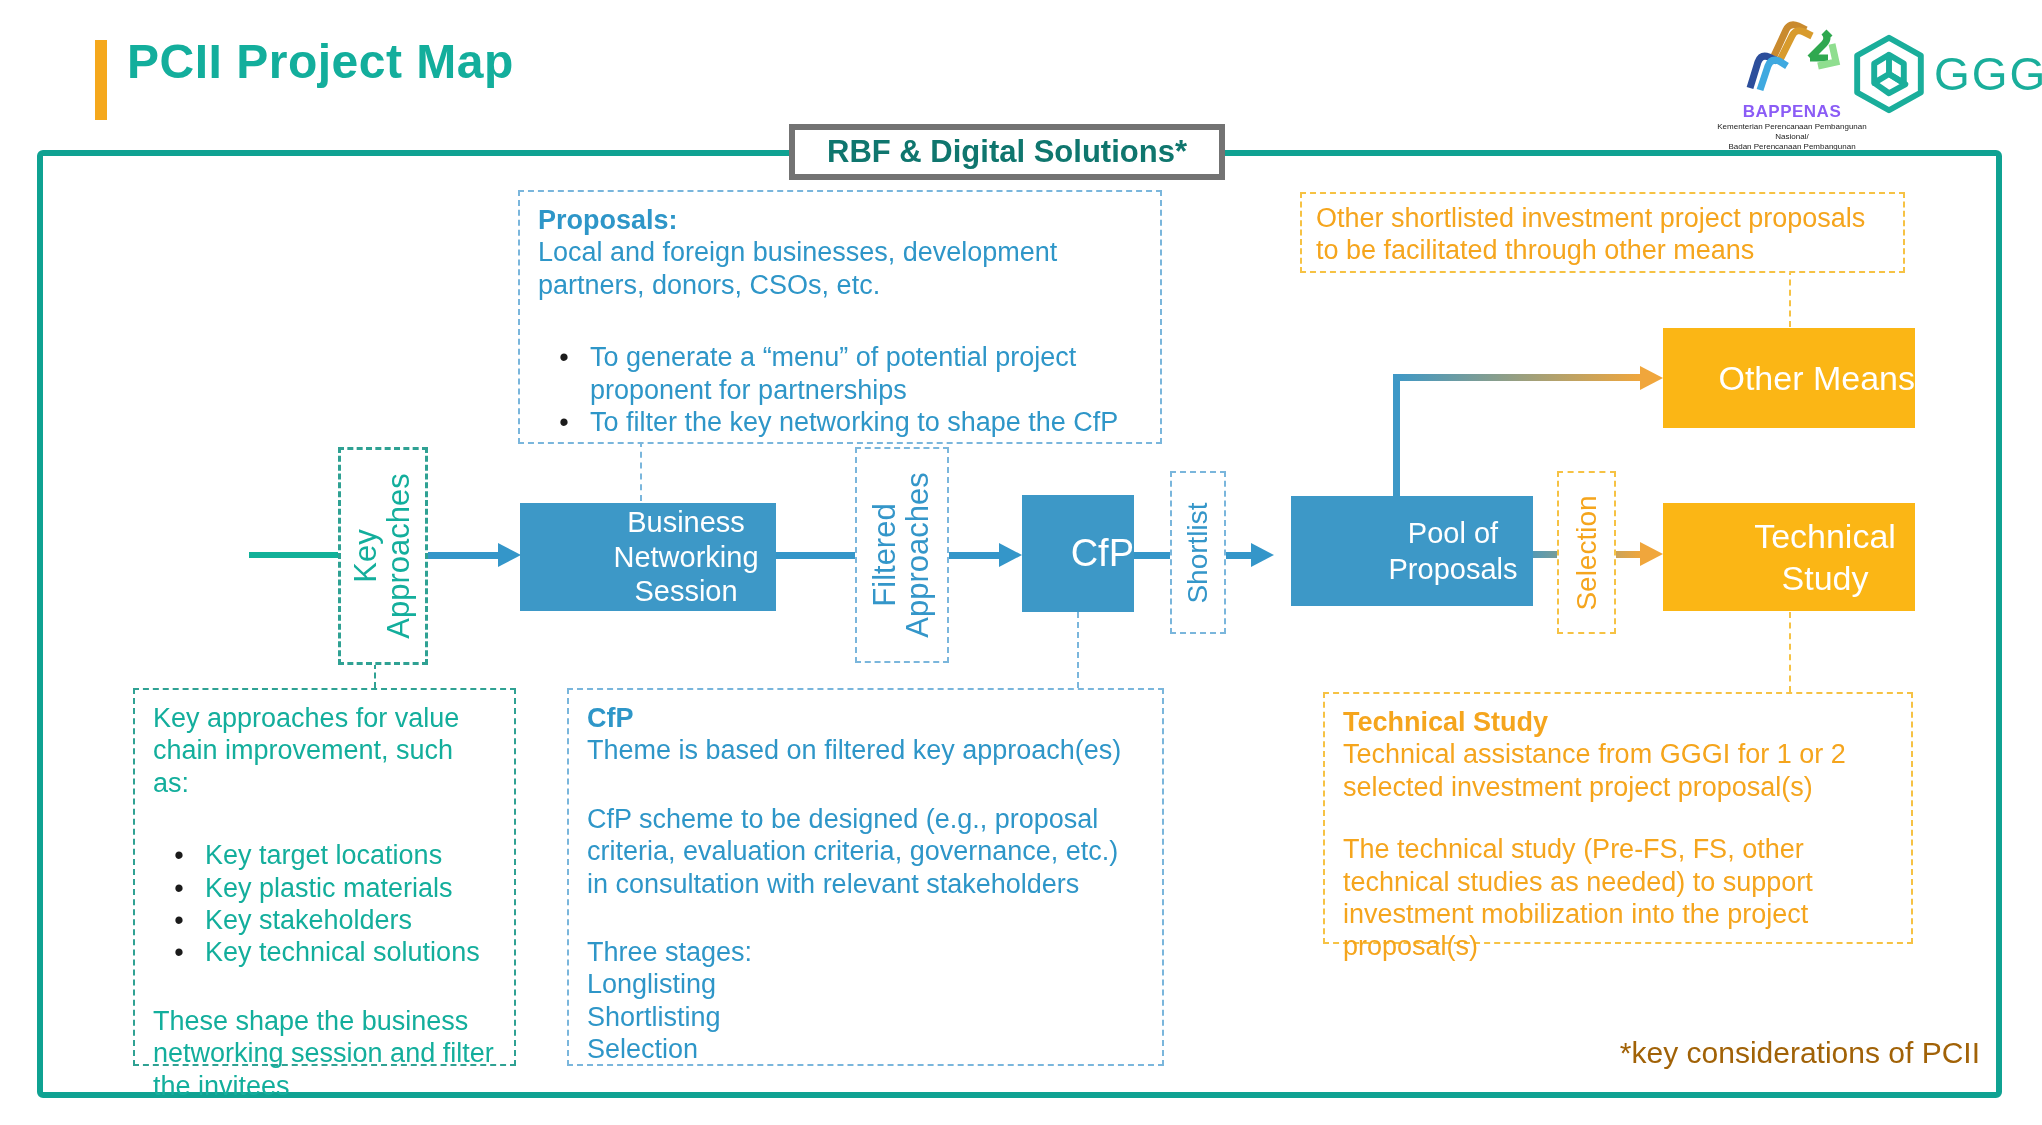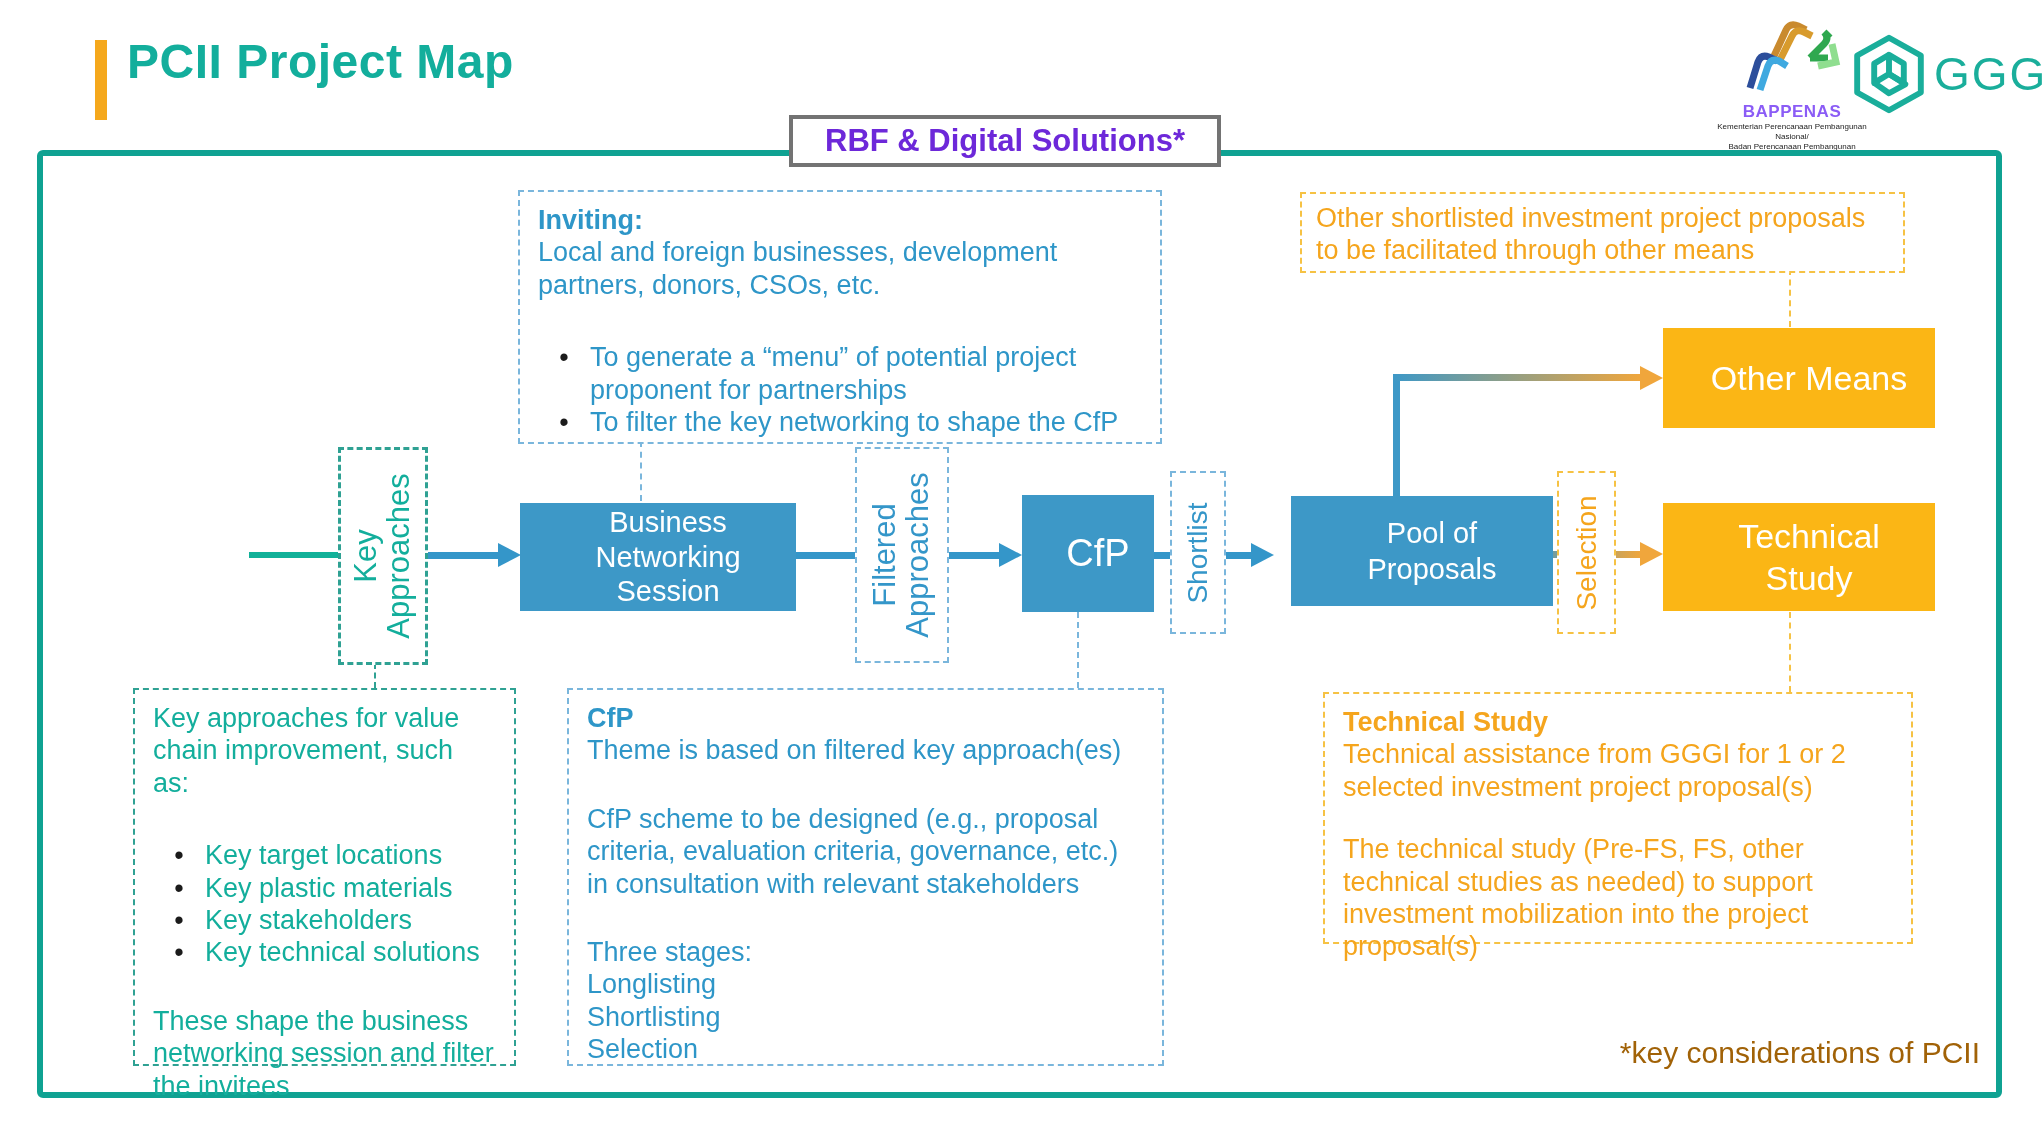--- a/index.html
+++ b/index.html
@@ -14,27 +14,27 @@
   
   .logo-bappenas{position:absolute;left:1712px;top:18px;width:160px;text-align:center;}
   .bappenas-name{font-size:17px;font-weight:bold;color:#8b5cf6;margin-top:2px;letter-spacing:0.5px;}
   .bappenas-sub{font-size:8px;color:#222;line-height:1.25;}
   .logo-gggi{position:absolute;left:1852px;top:34px;display:flex;align-items:center;}
   .gggi-word{font-size:46px;color:#1AAE9B;letter-spacing:2px;margin-left:8px;font-weight:400;}
 
   
   .frame{position:absolute;left:37px;top:150px;width:1953px;height:936px;
          border:6px solid #0FA292;border-radius:6px;background:#ffffff;z-index:0;}
-  .rbf-label{position:absolute;left:789px;top:115px;width:424px;height:44px;z-index:3;
-             background:#ffffff;border:4px solid #737373;display:flex;align-items:center;
-             justify-content:center;font-size:31px;font-weight:bold;color:#6d28d9;}
-
-  
-  .box{position:absolute;display:flex;align-items:center;justify-content:center;
-       text-align:center;color:#fff;z-index:2;padding-left:20px;}
+  .rbf-label{position:absolute;left:789px;top:124px;width:424px;height:44px;z-index:3;
+             background:#ffffff;border:6px solid #737373;display:flex;align-items:center;
+             justify-content:center;font-size:31px;font-weight:bold;color:#0f766e;}
+
+  
+  .box{position:absolute;display:flex;align-items:center;justify-content:flex-end;
+       text-align:center;color:#fff;z-index:2;}
   .box-teal{background:#12B199;}
   .box-blue{background:#3D98C7;}
   .box-yellow{background:#FBB615;}
 
   
   .vbox{position:absolute;background:#ffffff;z-index:2;}
   .vbox-teal{border:3px dashed #2FA193;}
   .vbox-blue{border:2px dashed #7AB6DC;}
   .vbox-orange{border:2px dashed #F6C244;}
   .vlabel{position:absolute;left:50%;top:50%;transform:translate(-50%,-50%) rotate(-90deg);
@@ -168,21 +168,21 @@
   <div class="box box-yellow" style="left:1663px;top:503px;width:252px;height:108px;font-size:34px;line-height:1.25;">
     <span style="width:180px;">Technical Study</span>
   </div>
 
   <div class="box box-yellow" style="left:1663px;top:328px;width:252px;height:100px;font-size:34px;">
     <span>Other Means</span>
   </div>
 
   <div class="note note-blue" style="left:518px;top:190px;width:640px;height:250px;">
     <div class="inner">
-      <div class="bold">Inviting:</div>
+      <div class="bold">Proposals:</div>
       <div style="width:560px;">Local and foreign businesses, development partners, donors, CSOs, etc.</div>
       <div class="gap40"></div>
       <div class="bullet-row">
         <span class="bullet-dot">•</span>
         <span style="width:520px;">To generate a “menu” of potential project proponent for partnerships</span>
       </div>
       <div class="bullet-row">
         <span class="bullet-dot">•</span>
         <span style="width:540px;">To filter the key networking to shape the CfP</span>
       </div>

